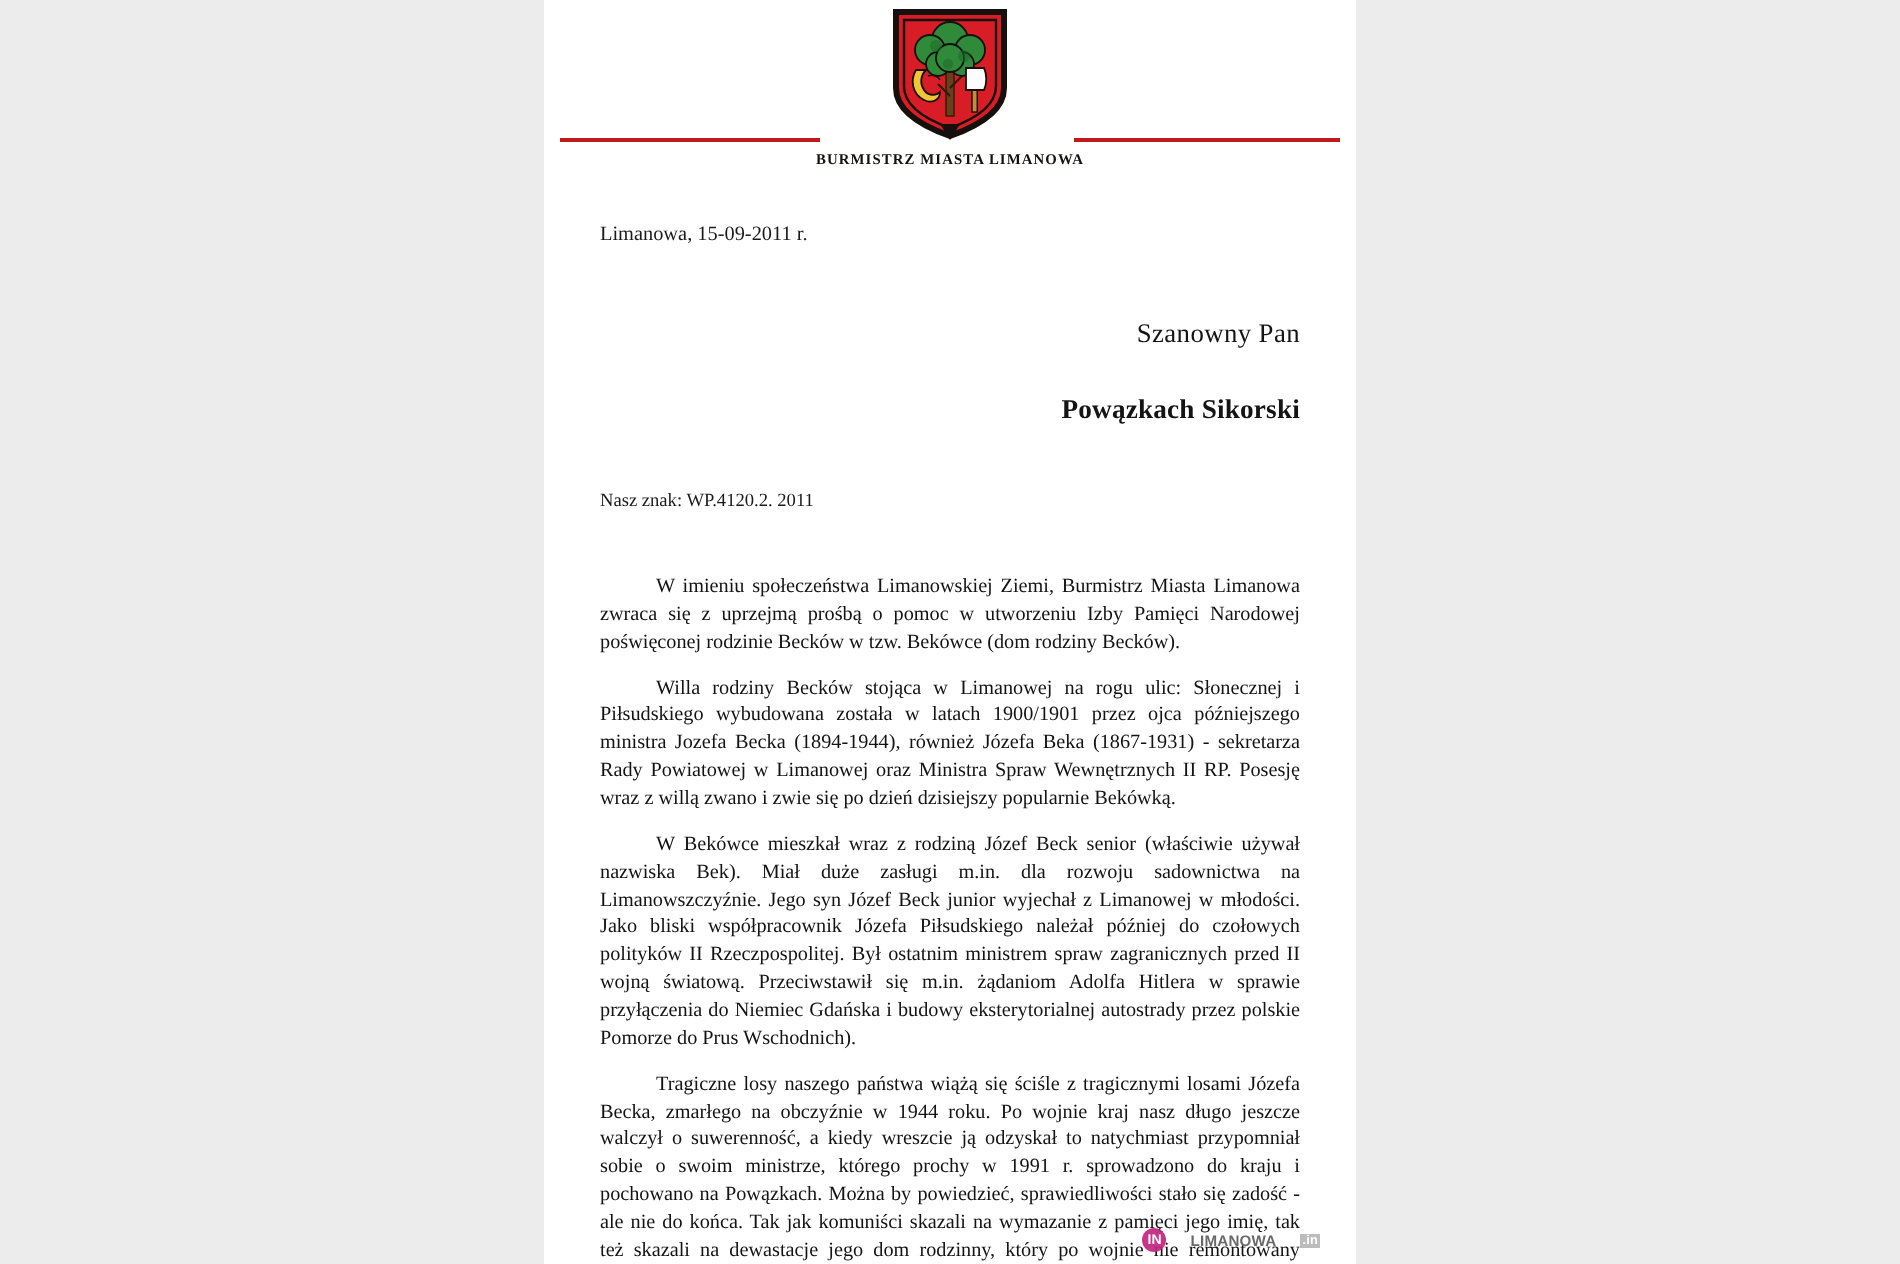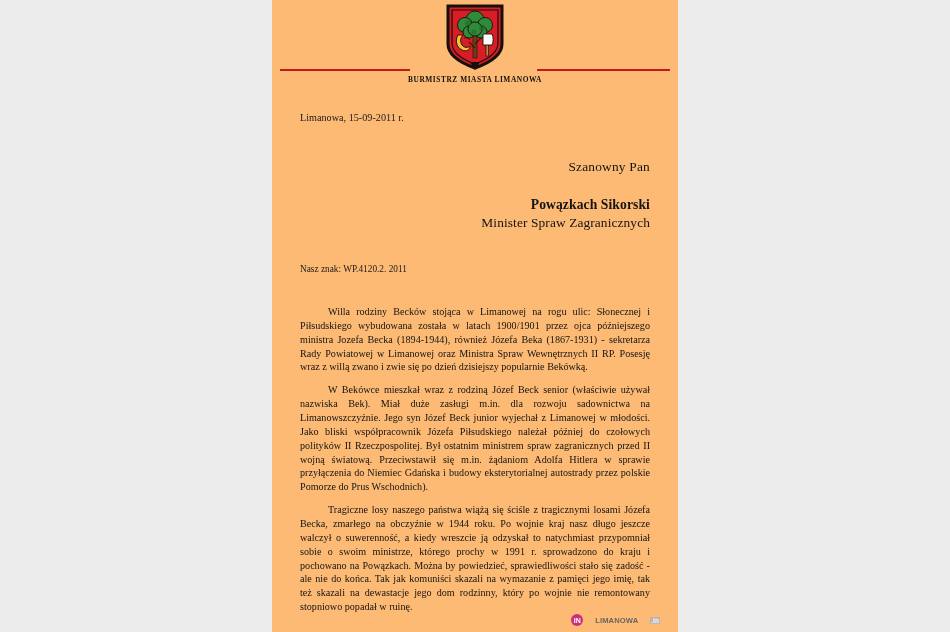--- a/index.html
+++ b/index.html
@@ -14,21 +14,21 @@
     overflow: hidden;
     position: relative;
   }
 
   .page-wrap {
     position: absolute;
     left: 272px;
     top: 0;
     width: 406px;
     height: 632px;
-    background: #fdba74;
+    background: #ffffff;
     box-sizing: border-box;
     overflow: hidden;
   }
 
   
   .letterhead {
     position: relative;
     height: 92px;
   }
 
@@ -206,26 +206,26 @@
     <div class="office-title">BURMISTRZ MIASTA LIMANOWA</div>
   </div>
 
   <div class="sheet">
 
     <div class="dateline">Limanowa, 15-09-2011 r.</div>
 
     <div class="addressee">
       <div class="salutation">Szanowny Pan</div>
       <div class="person">Powązkach Sikorski</div>
-      <div class="position">Minister Spraw Zagranicznych</div>
     </div>
 
     <div class="refline">Nasz znak: WP.4120.2. 2011</div>
 
     <div class="body-text">
+      <p>W imieniu społeczeństwa Limanowskiej Ziemi, Burmistrz Miasta Limanowa zwraca się z uprzejmą prośbą o pomoc w utworzeniu Izby Pamięci Narodowej poświęconej rodzinie Becków w tzw. Bekówce  (dom rodziny Becków).</p>
       <p>Willa rodziny Becków stojąca w Limanowej na rogu ulic: Słonecznej i Piłsudskiego wybudowana została w latach 1900/1901 przez ojca późniejszego ministra Jozefa Becka (1894-1944), również Józefa Beka (1867-1931) - sekretarza Rady Powiatowej w Limanowej oraz Ministra Spraw Wewnętrznych II RP. Posesję wraz z willą zwano i zwie się po dzień dzisiejszy popularnie Bekówką.</p>
       <p>W Bekówce mieszkał wraz z rodziną Józef Beck senior (właściwie używał nazwiska Bek). Miał duże zasługi m.in. dla rozwoju sadownictwa na Limanowszczyźnie. Jego syn Józef Beck junior wyjechał z Limanowej w młodości. Jako bliski współpracownik Józefa Piłsudskiego należał później do czołowych polityków II Rzeczpospolitej. Był ostatnim ministrem spraw zagranicznych przed II wojną światową. Przeciwstawił się m.in. żądaniom Adolfa Hitlera w sprawie przyłączenia do Niemiec Gdańska i budowy eksterytorialnej autostrady przez polskie Pomorze do Prus Wschodnich).</p>
       <p>Tragiczne losy naszego państwa wiążą się ściśle z tragicznymi losami Józefa Becka, zmarłego na obczyźnie w 1944 roku. Po wojnie kraj nasz długo jeszcze walczył o suwerenność, a kiedy wreszcie ją odzyskał to natychmiast przypomniał sobie o swoim ministrze, którego prochy w 1991 r. sprowadzono do kraju i pochowano na Powązkach. Można by powiedzieć, sprawiedliwości stało się zadość - ale nie do końca. Tak jak komuniści skazali na wymazanie z pamięci jego imię, tak też skazali na dewastacje jego dom rodzinny, który po wojnie nie remontowany stopniowo popadał w ruinę.</p>
     </div>
   </div>
 
   <div class="watermark">
     <span class="wm-badge">IN</span>
     <span class="wm-name">LIMANOWA</span>
     <span class="wm-tld">.in</span>

